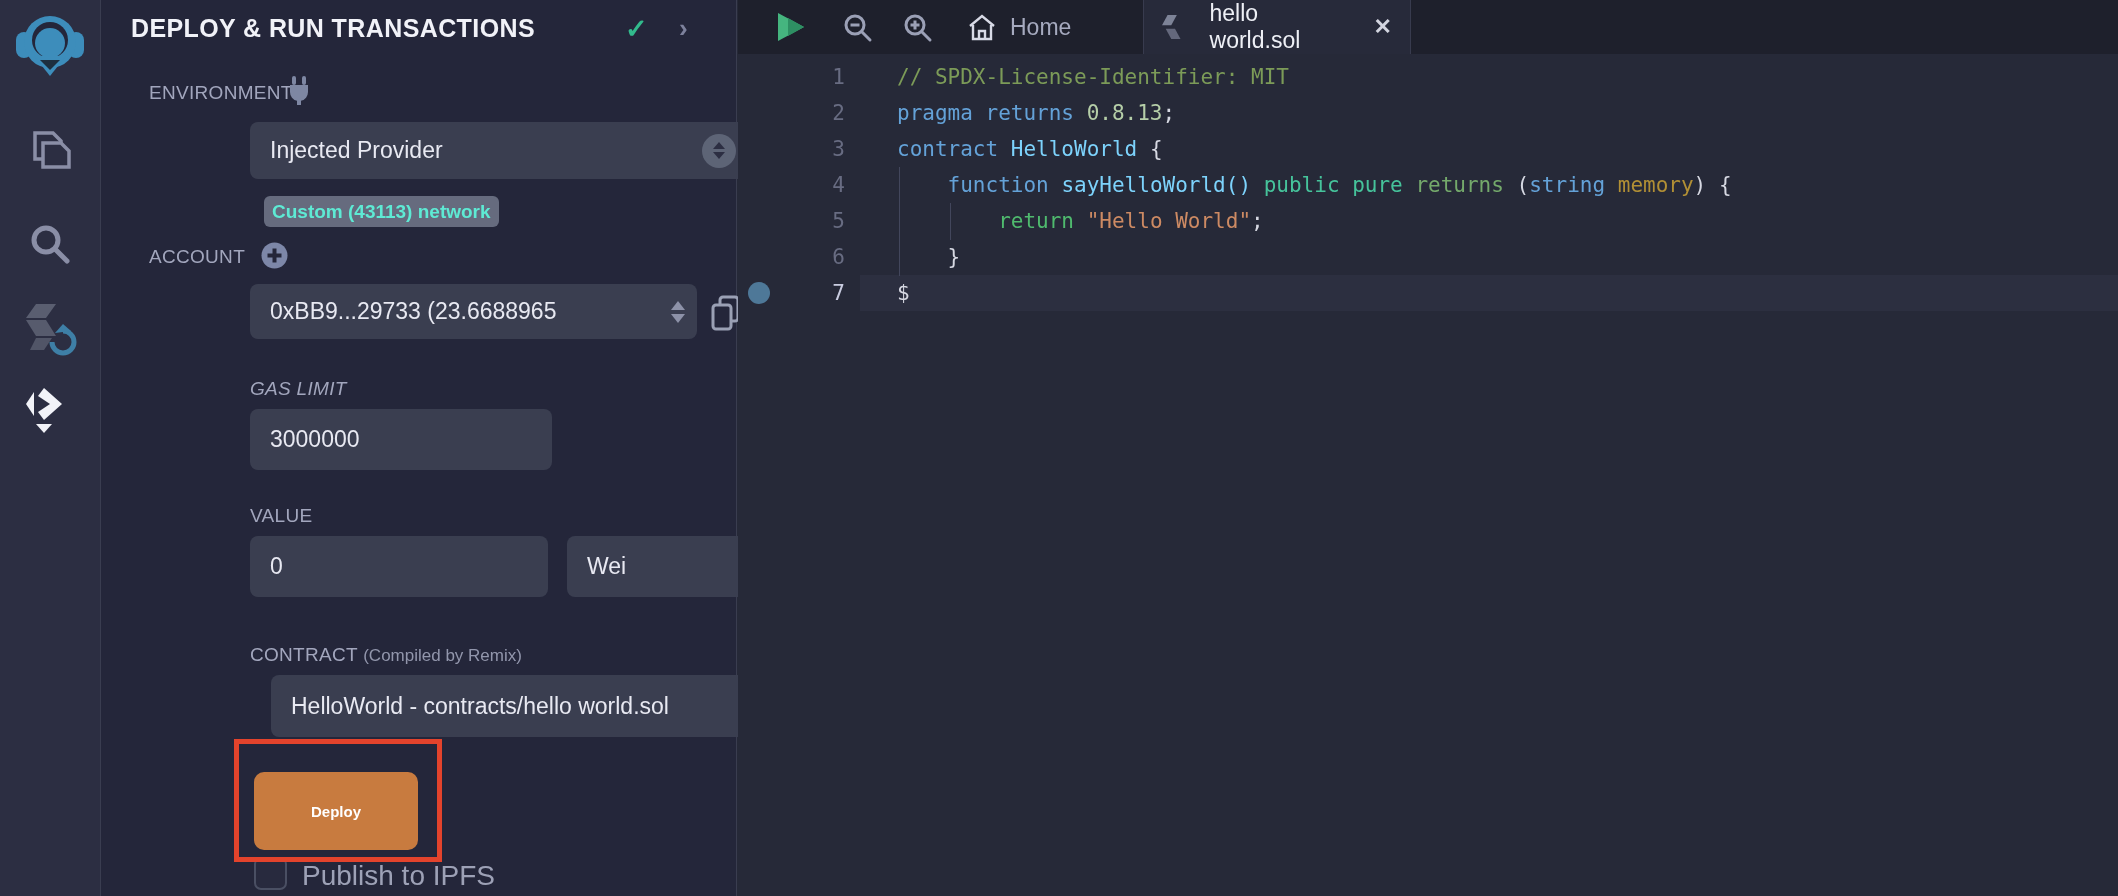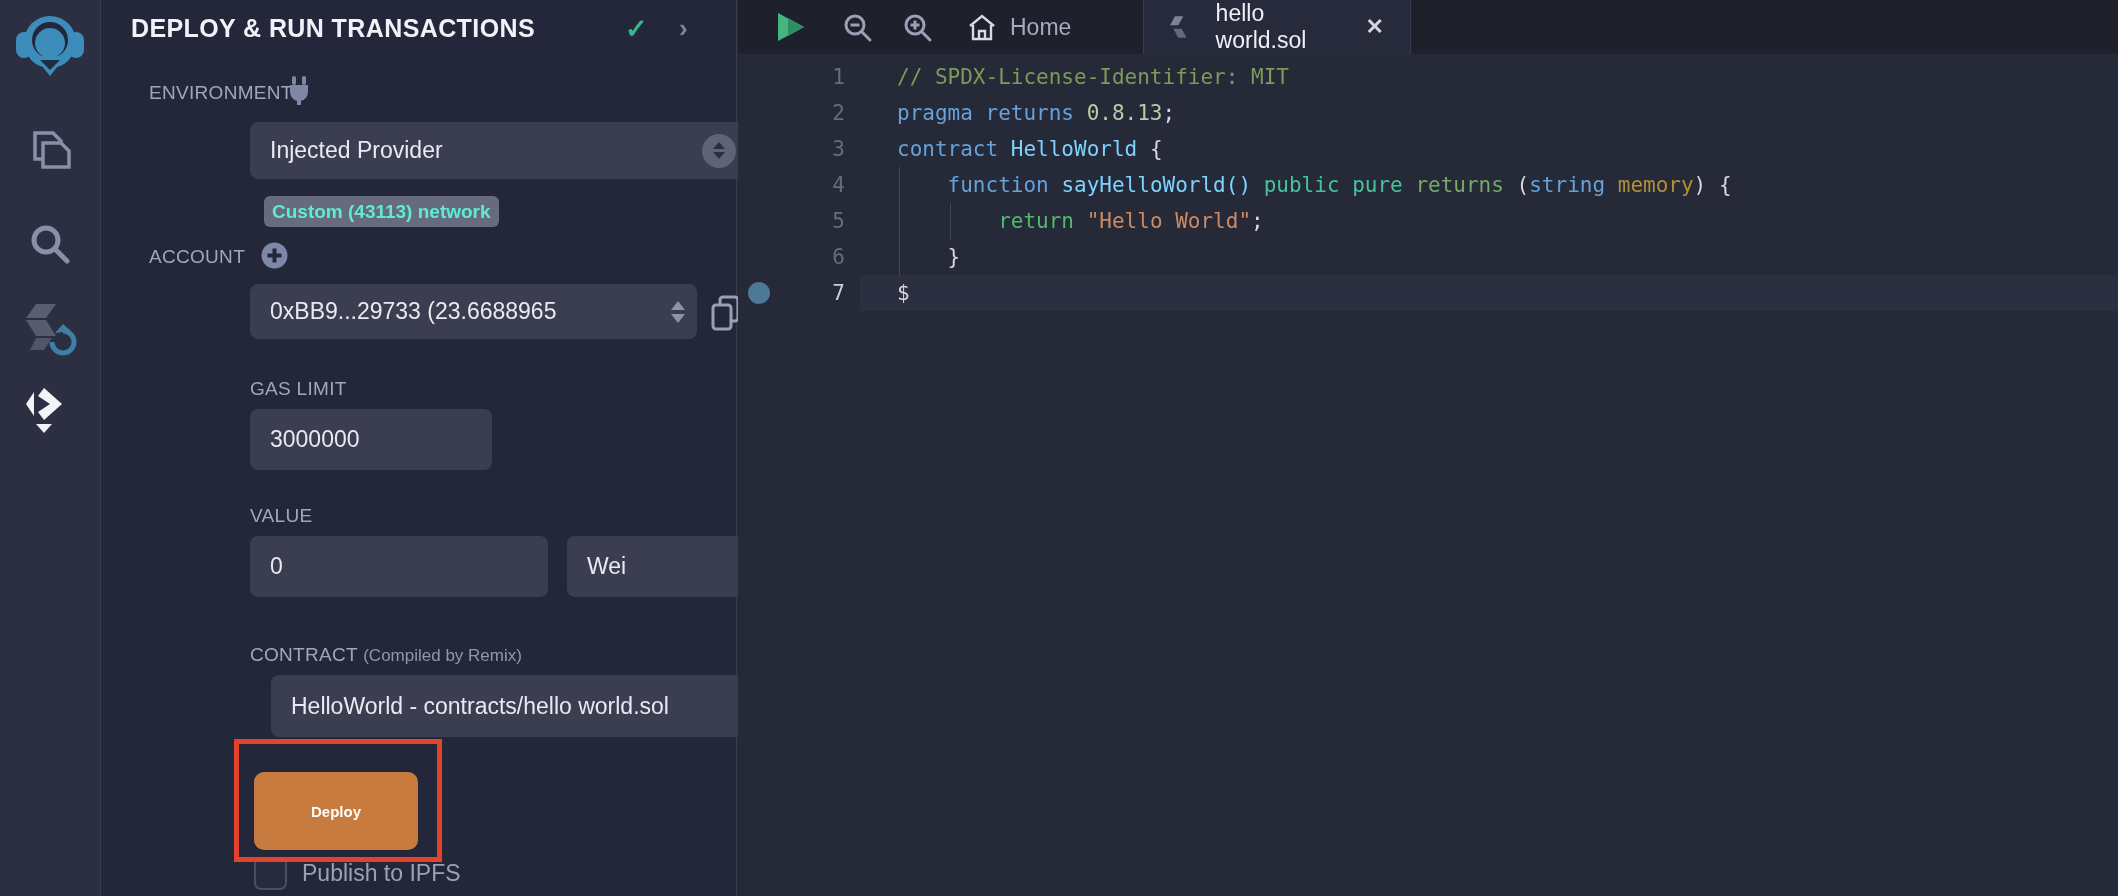--- a/index.html
+++ b/index.html
@@ -39,27 +39,27 @@
   .net-badge { position:absolute; left:163px; top:196px; height:31px; padding:0 8px; background:#666b7e; border-radius:6px; color:#5eead4; font-size:19px; font-weight:700; display:flex; align-items:center; }
 
   .info-i { position:absolute; left:668px; top:134px; font-family:"DejaVu Serif", serif; font-weight:800; font-size:29px; color:#8e94aa; cursor:pointer; }
 
   .icon-btn { position:absolute; cursor:pointer; }
 
   .deploy-btn { position:absolute; left:153px; top:772px; width:164px; height:78px; background:#c87b3f; border:none; border-radius:10px; color:#ffffff; font-size:15px; font-weight:700; font-family:"Liberation Sans",sans-serif; cursor:pointer; }
   .annotation-rect { position:absolute; left:133px; top:739px; width:208px; height:123px; border:5px solid #e3432c; pointer-events:none; z-index:10; }
 
   .checkbox { position:absolute; left:153px; top:857px; width:33px; height:33px; border:2px solid #4a4f63; border-radius:7px; background:#282a3e; cursor:pointer; }
-  .checkbox-label { position:absolute; left:201px; top:860px; font-size:23px; color:#9da1b6; }
+  .checkbox-label { position:absolute; left:201px; top:860px; font-size:28px; color:#9da1b6; }
 
   
   #editor { position:absolute; left:738px; top:0; width:1380px; height:896px; background:#262938; }
   #tabbar { position:absolute; left:0; top:0; width:1380px; height:54px; background:#1e202c; }
   .tab-home { position:absolute; left:230px; top:0; height:54px; display:flex; align-items:center; gap:14px; color:#a6aabf; font-size:23px; cursor:pointer; }
-  .tab-active { position:absolute; left:405px; top:0; width:268px; height:54px; background:#272a3a; border-left:1px solid #383b4e; border-right:1px solid #383b4e; display:flex; align-items:center; gap:29px; padding:0 26px; color:#eef0f6; font-size:23px; cursor:pointer; }
+  .tab-active { position:absolute; left:405px; top:0; width:268px; height:54px; background:#272a3a; border-left:1px solid #383b4e; border-right:1px solid #383b4e; display:flex; align-items:center; gap:29px; padding:0 18px; color:#eef0f6; font-size:23px; cursor:pointer; }
   .tab-close { margin-left:auto; color:#d3d5e0; font-size:22px; font-weight:700; cursor:pointer; }
 
   #code-area { position:absolute; left:0; top:54px; width:1380px; height:842px; padding-top:5px; }
   .code-row { display:flex; height:36px; line-height:36px; font-family:"DejaVu Sans Mono", monospace; font-size:21px; }
   .bp-margin { width:52px; position:relative; flex:none; }
   .bp-dot { position:absolute; left:10px; top:7px; width:22px; height:22px; border-radius:50%; background:#4e7898; }
   .line-num { width:70px; flex:none; text-align:right; padding-right:15px; color:#686c82; }
   .line-text { flex:1; white-space:pre; padding-left:37px; }
   .code-row.active .line-text { background:#2c2f40; }
   .code-row.active .line-num { color:#c9cce0; }
@@ -152,22 +152,22 @@
     </div>
     <svg class="icon-btn" style="left:608px;top:294px;" width="34" height="38" viewBox="0 0 34 38" fill="none" stroke="#9aa0b4" stroke-width="3">
       <rect x="11" y="3" width="18" height="24" rx="3"></rect>
       <rect x="4" y="11" width="18" height="24" rx="3" fill="#24263a"></rect>
     </svg>
     <svg class="icon-btn" style="left:654px;top:294px;" width="38" height="38" viewBox="0 0 38 38" fill="none" stroke="#9aa0b4" stroke-width="3">
       <rect x="3" y="9" width="24" height="24" rx="4"></rect>
       <path d="M13 23 L31 4 l4 4 L17 27 z" fill="#9aa0b4" stroke="none"></path>
     </svg>
 
-    <div class="field-label" style="left:149px;top:378px;">GAS LIMIT</div>
-    <div class="input-box" style="left:149px;top:409px;width:242px;height:61px;">
+    <div class="field-label" style="left:149px;top:378px;font-style:italic;">GAS LIMIT</div>
+    <div class="input-box" style="left:149px;top:409px;width:302px;height:61px;">
       <span>3000000</span>
     </div>
 
     <div class="field-label" style="left:149px;top:505px;">VALUE</div>
     <div class="input-box" style="left:149px;top:536px;width:298px;height:61px;">
       <span>0</span>
     </div>
     <div class="select-box" style="left:466px;top:536px;width:217px;height:61px;">
       <span>Wei</span>
       <span class="spinner">

